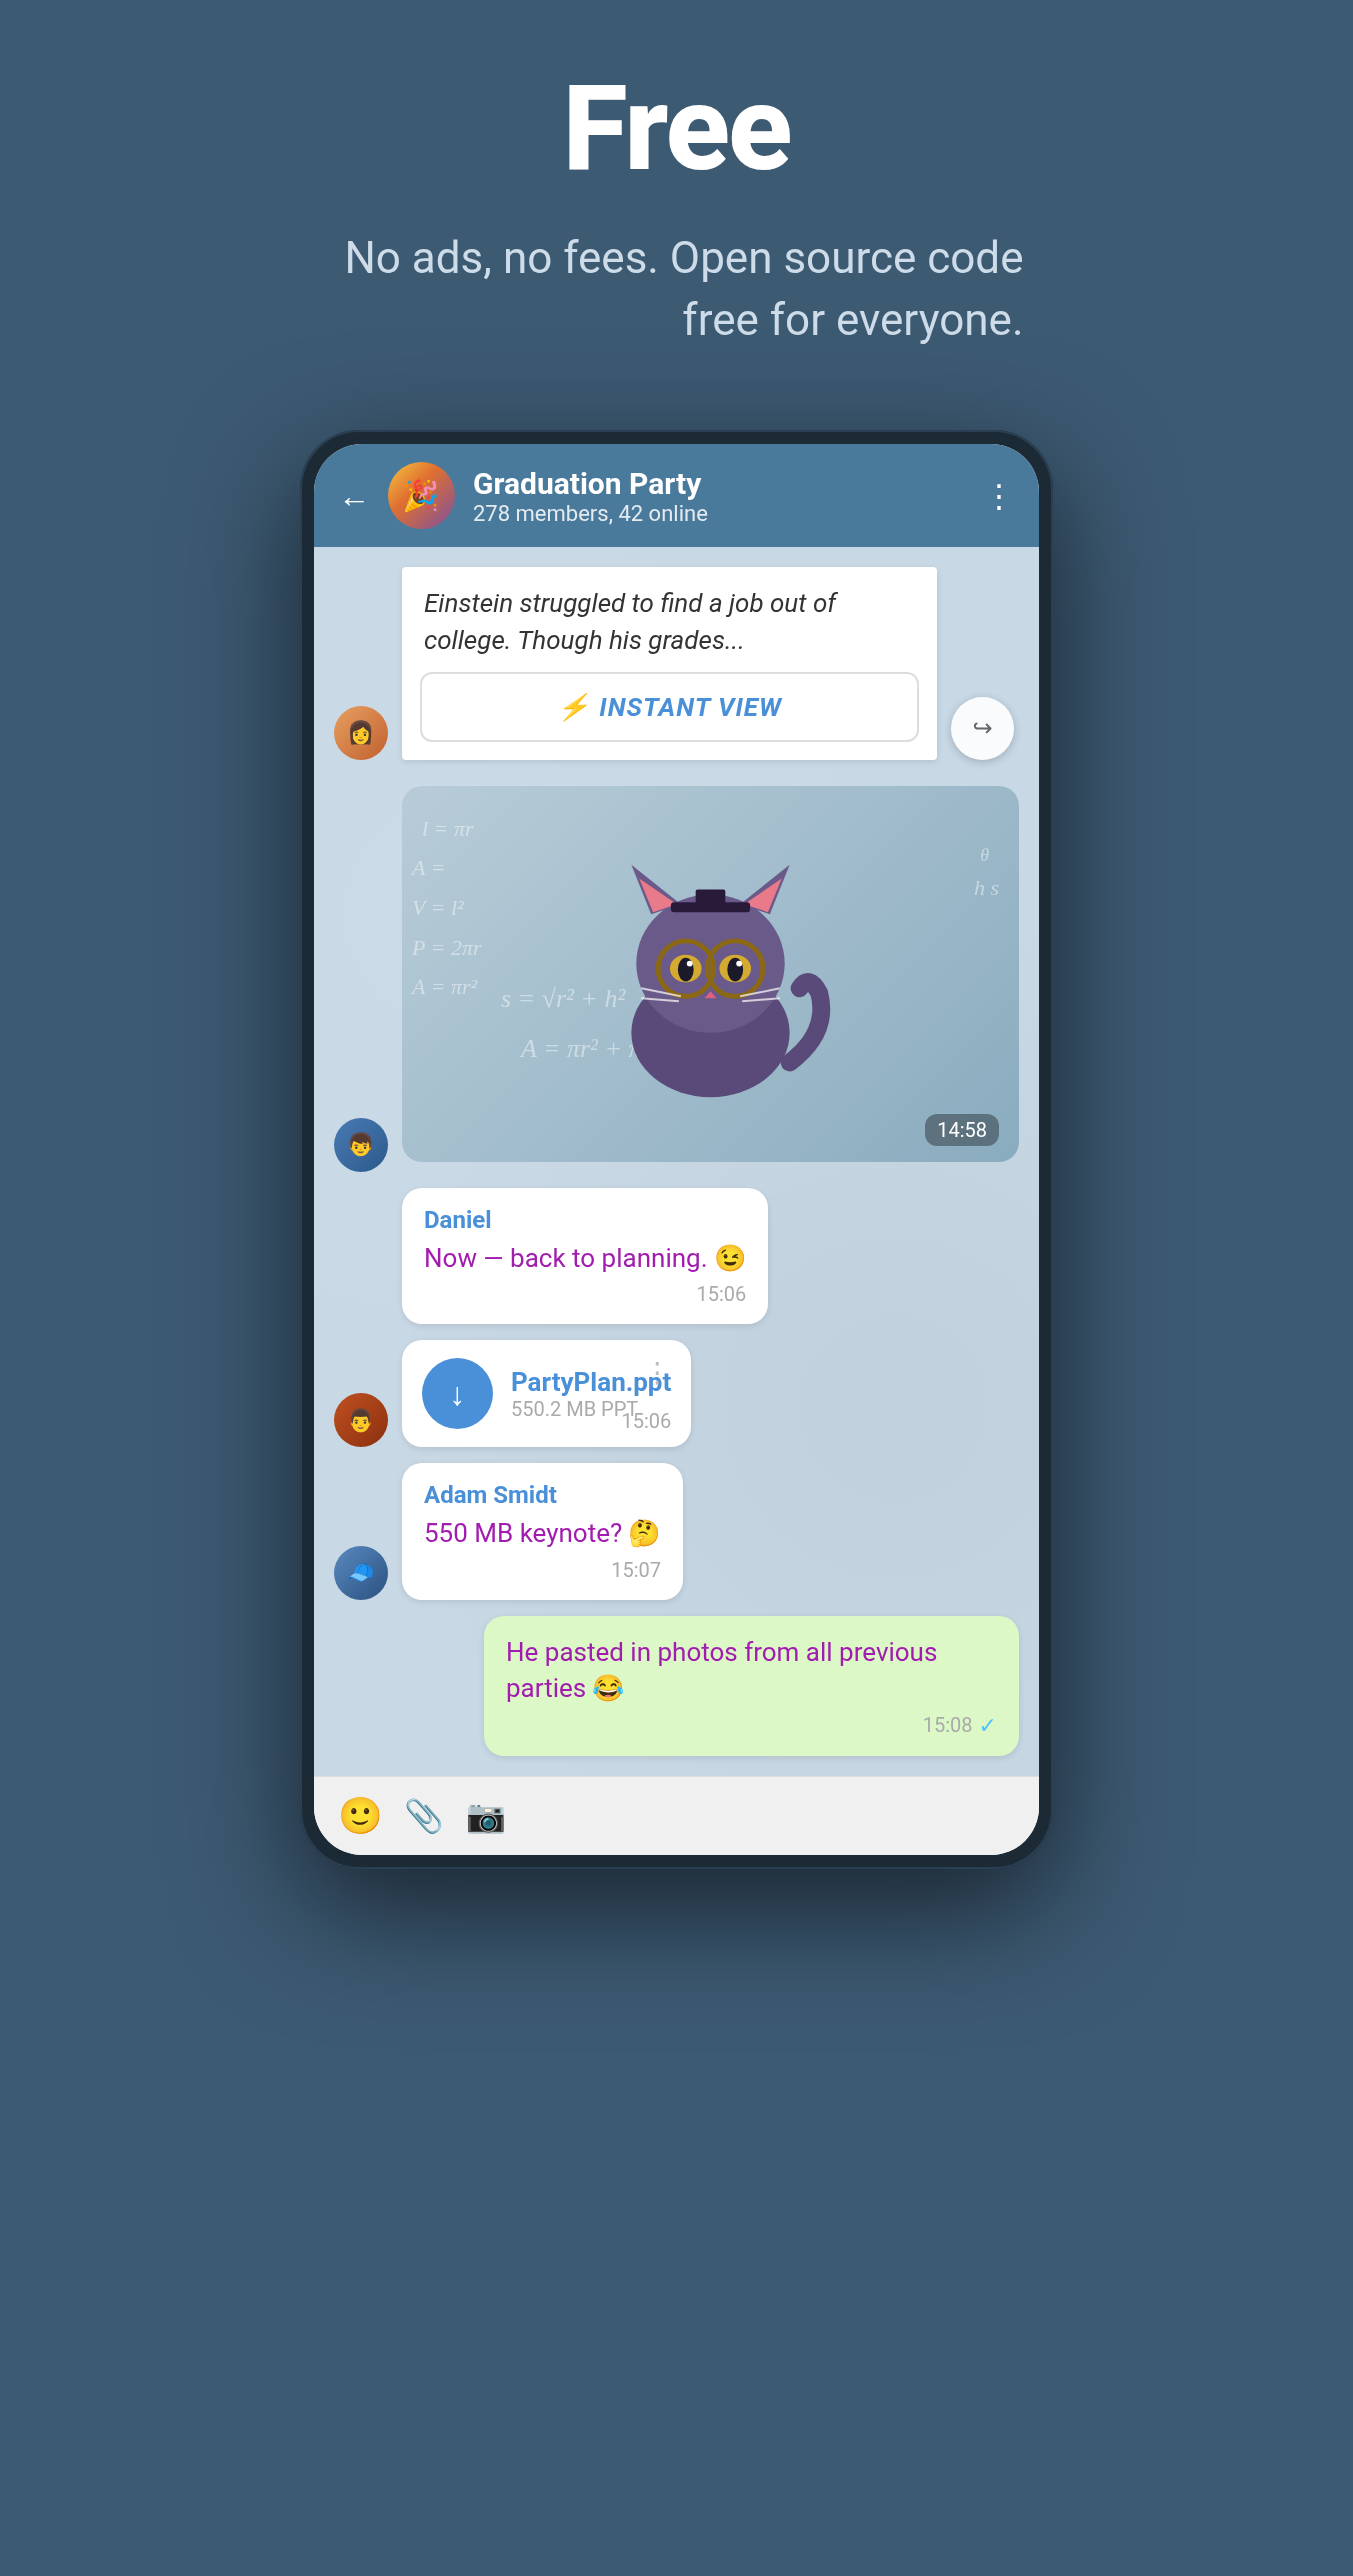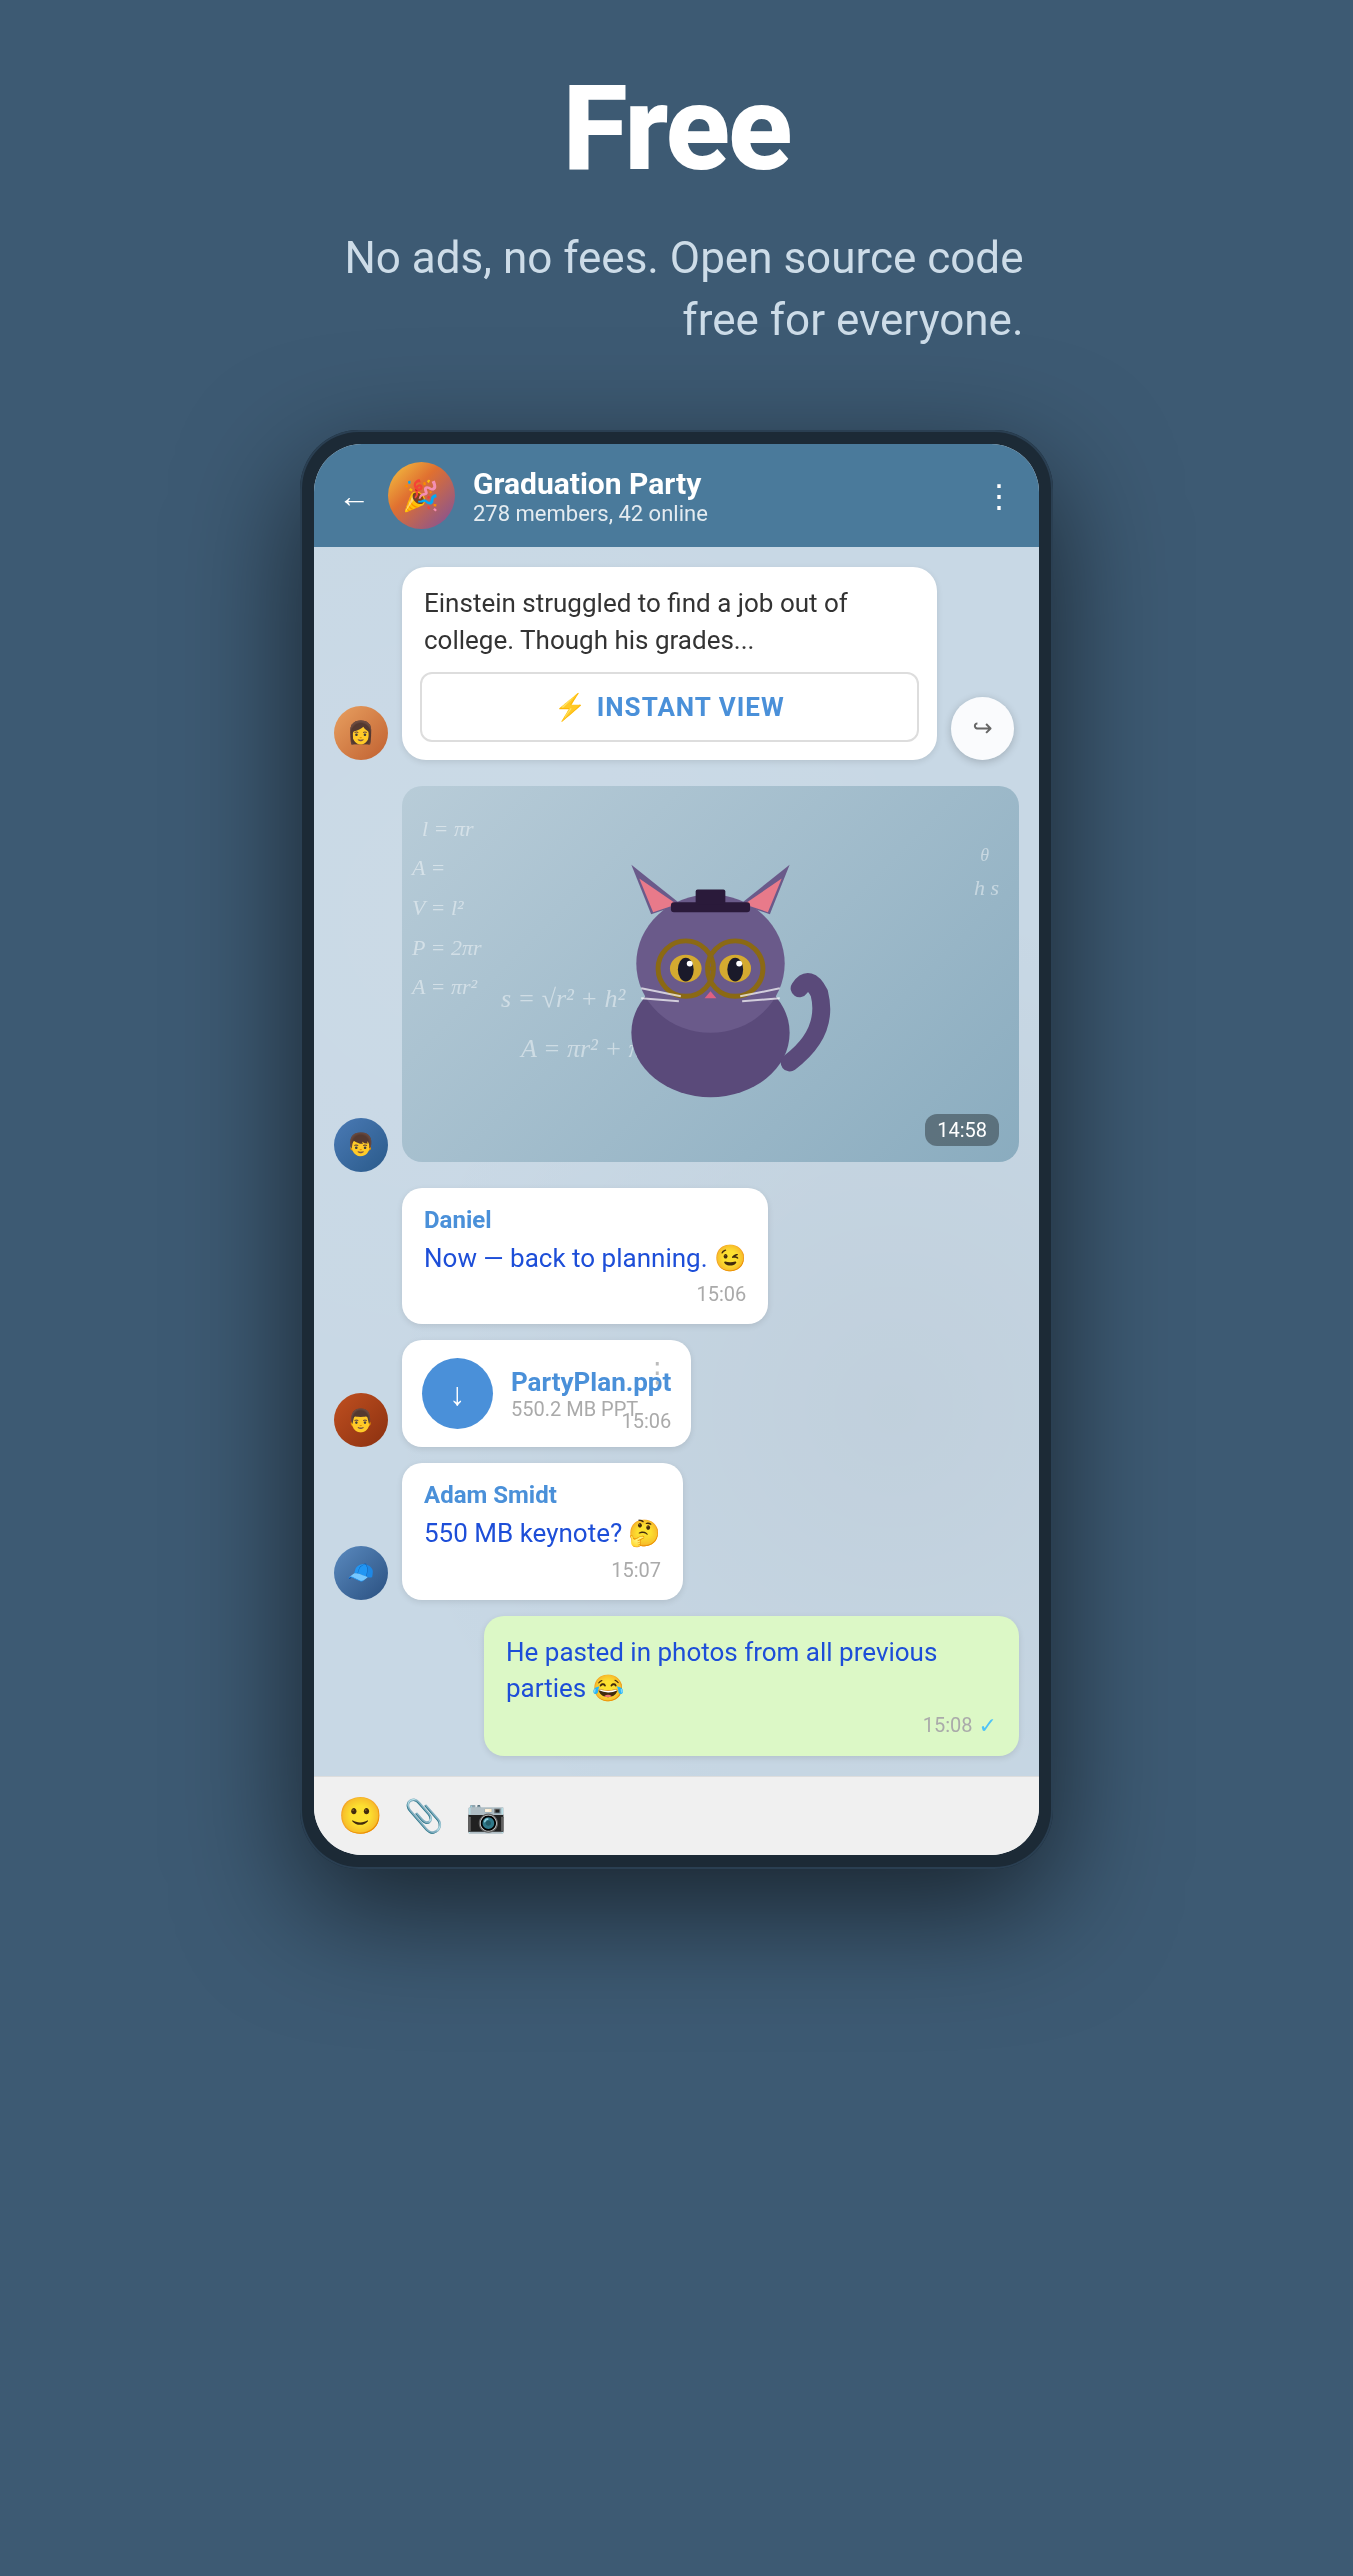--- a/index.html
+++ b/index.html
@@ -164,21 +164,21 @@
       background: #dcf8c6;
     }
     .bubble .sender-name {
       font-size: 24px;
       font-weight: 700;
       color: #4a90d9;
       margin-bottom: 6px;
     }
     .bubble .msg-text {
       font-size: 26px;
-      color: #1d4ed8;
+      color: #a21caf;
       line-height: 1.4;
     }
     .bubble .msg-time {
       font-size: 20px;
       color: #aaa;
       text-align: right;
       margin-top: 6px;
     }
     .msg-time-row {
       display: flex;
@@ -188,24 +188,25 @@
       margin-top: 6px;
     }
     .check-mark {
       color: #4fc3f7;
       font-size: 22px;
     }
 
     
     .iv-card {
       background: white;
-      border-radius: 24px;
+      border-radius: 4px;
       overflow: hidden;
       box-shadow: 0 2px 6px rgba(0,0,0,0.1);
       max-width: 535px;
+      font-style: italic;
     }
     .iv-text {
       padding: 18px 22px 14px;
       font-size: 26px;
       color: #333;
       line-height: 1.4;
     }
     .iv-btn {
       margin: 0 18px 18px;
       border: 2px solid #ddd;

